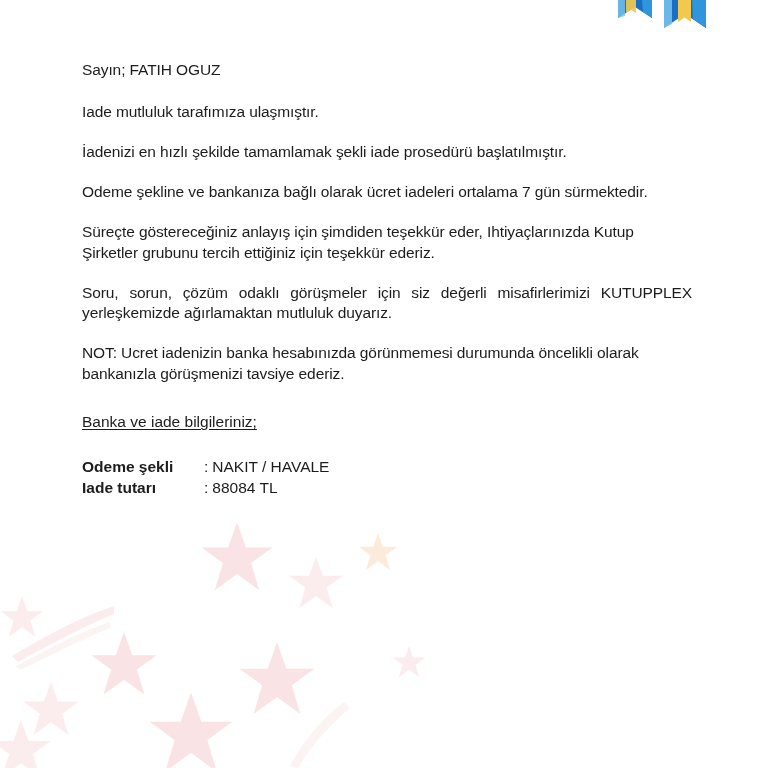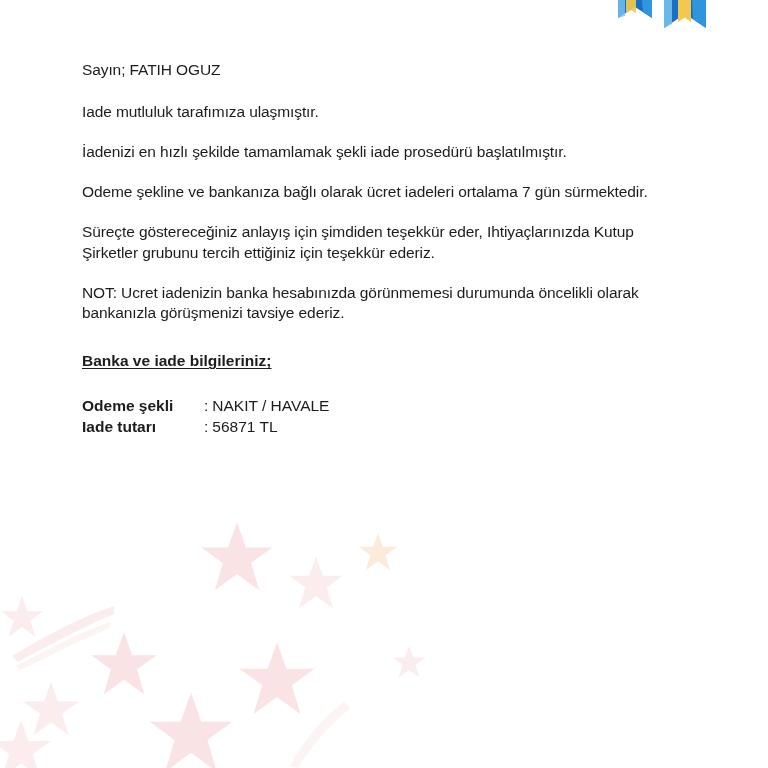--- a/index.html
+++ b/index.html
@@ -66,21 +66,21 @@
   #salutation-line {
     margin-bottom: 21px;
   }
 
   
   #bank-details-section {
     margin-top: 28px;
   }
   #bank-details-heading {
     font-size: 15.5px;
-    font-weight: bold;
+    font-weight: normal;
     text-decoration: underline;
     text-underline-offset: 2px;
     margin: 0 0 26px 0;
     display: inline-block;
   }
   #bank-details-table {
     border-collapse: collapse;
   }
   #bank-details-table td {
     font-size: 15.5px;
@@ -180,36 +180,37 @@
     <p id="salutation-line" class="para">Sayın; FATIH OGUZ</p>
 
     <p class="para">Iade mutluluk tarafımıza ulaşmıştır.</p>
 
     <p class="para">İadenizi en hızlı şekilde tamamlamak şekli iade prosedürü başlatılmıştır.</p>
 
     <p class="para justified">Odeme şekline ve bankanıza bağlı olarak ücret iadeleri ortalama 7 gün sürmektedir.</p>
 
     <p class="para">Süreçte göstereceğiniz anlayış için şimdiden teşekkür eder, Ihtiyaçlarınızda Kutup Şirketler grubunu tercih ettiğiniz için teşekkür ederiz.</p>
 
+    <p class="para justified">Soru, sorun, çözüm odaklı görüşmeler için siz değerli misafirlerimizi KUTUPPLEX yerleşkemizde ağırlamaktan mutluluk duyarız.</p>
 
     <p class="para">NOT: Ucret iadenizin banka hesabınızda görünmemesi durumunda öncelikli olarak bankanızla görüşmenizi tavsiye ederiz.</p>
 
     <div id="bank-details-section">
       <div id="bank-details-heading">Banka ve iade bilgileriniz;</div>
 
       <table id="bank-details-table">
         <tbody>
           <tr>
             <td class="detail-label">Odeme şekli</td>
             <td class="detail-sep">:</td>
             <td class="detail-value">NAKIT / HAVALE</td>
           </tr>
           <tr>
             <td class="detail-label">Iade tutarı</td>
             <td class="detail-sep">:</td>
-            <td class="detail-value">56871 TL</td>
+            <td class="detail-value">88084 TL</td>
           </tr>
         </tbody>
       </table>
     </div>
 
   </div>
 </div>
 
 </body></html>

